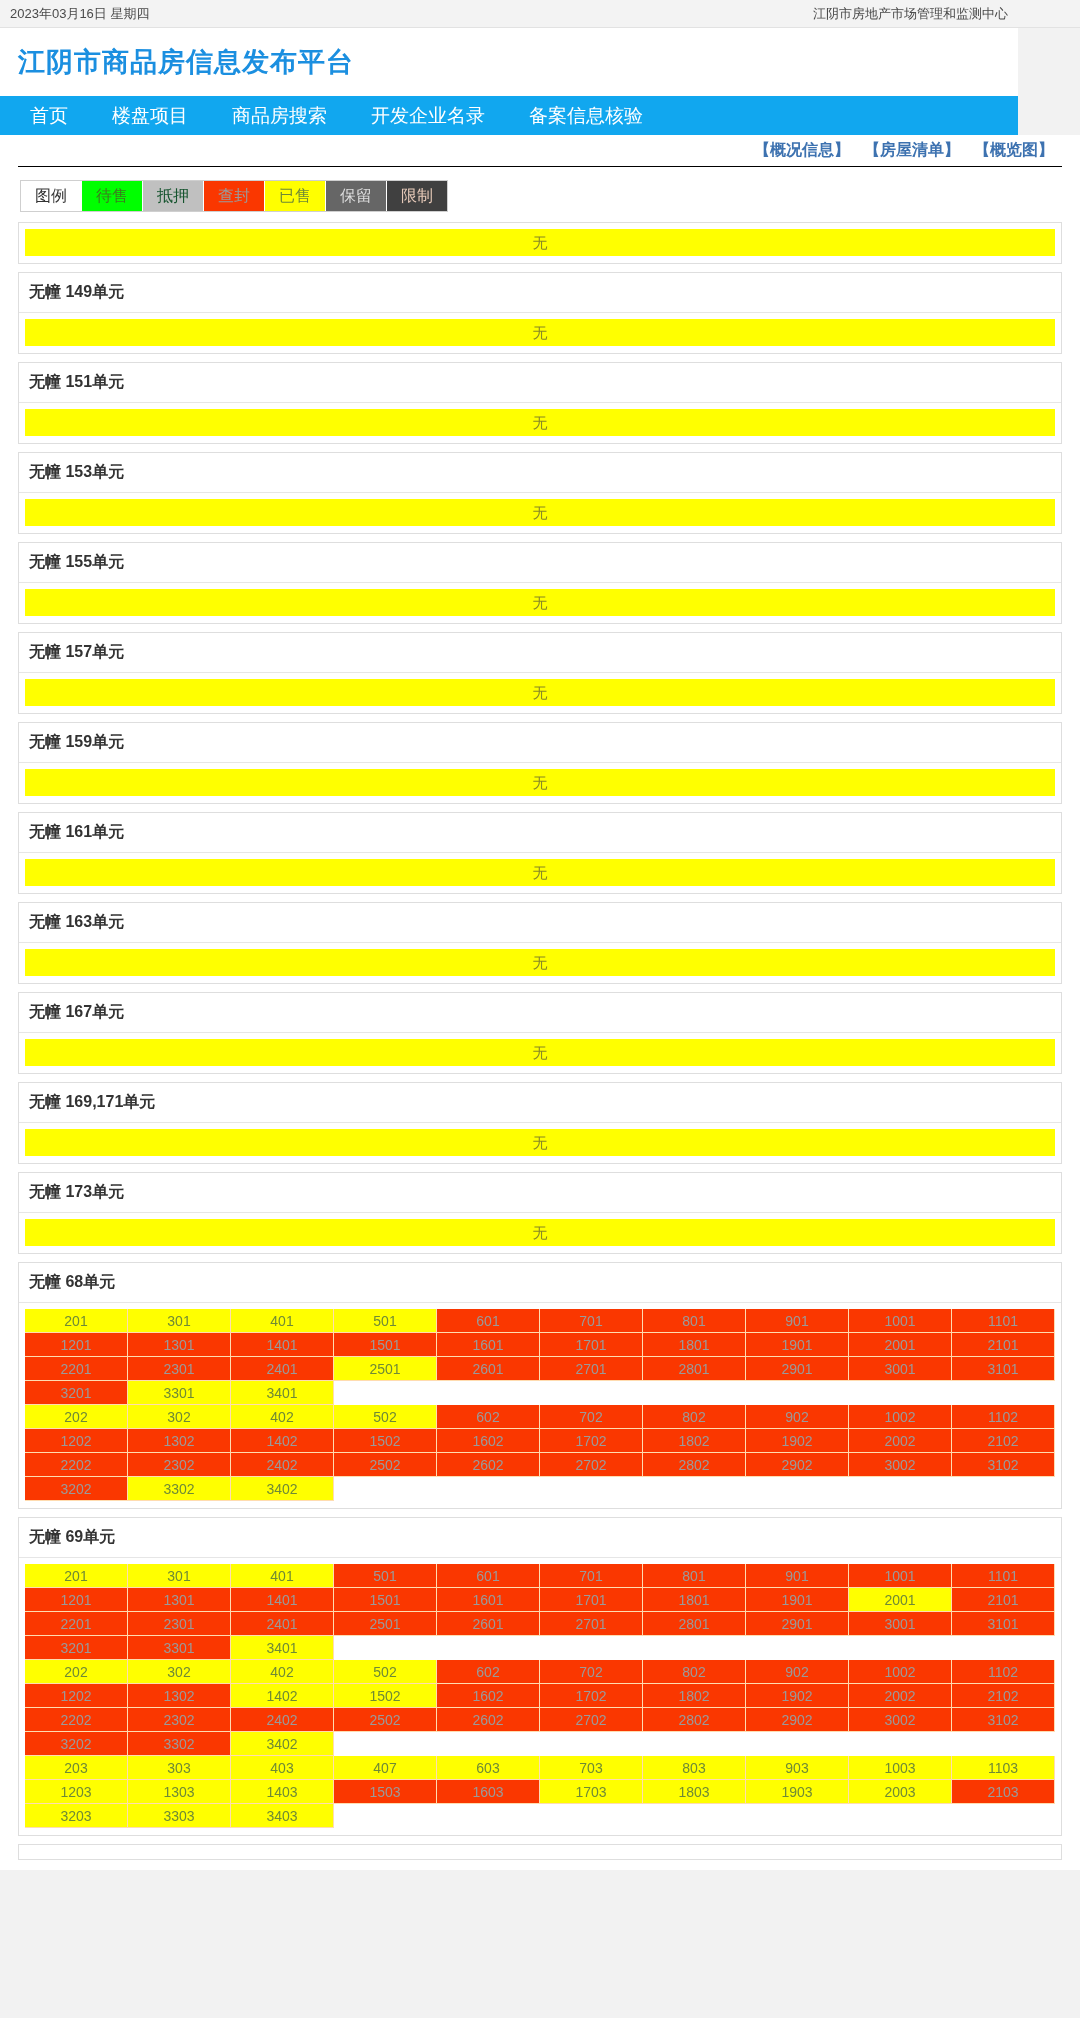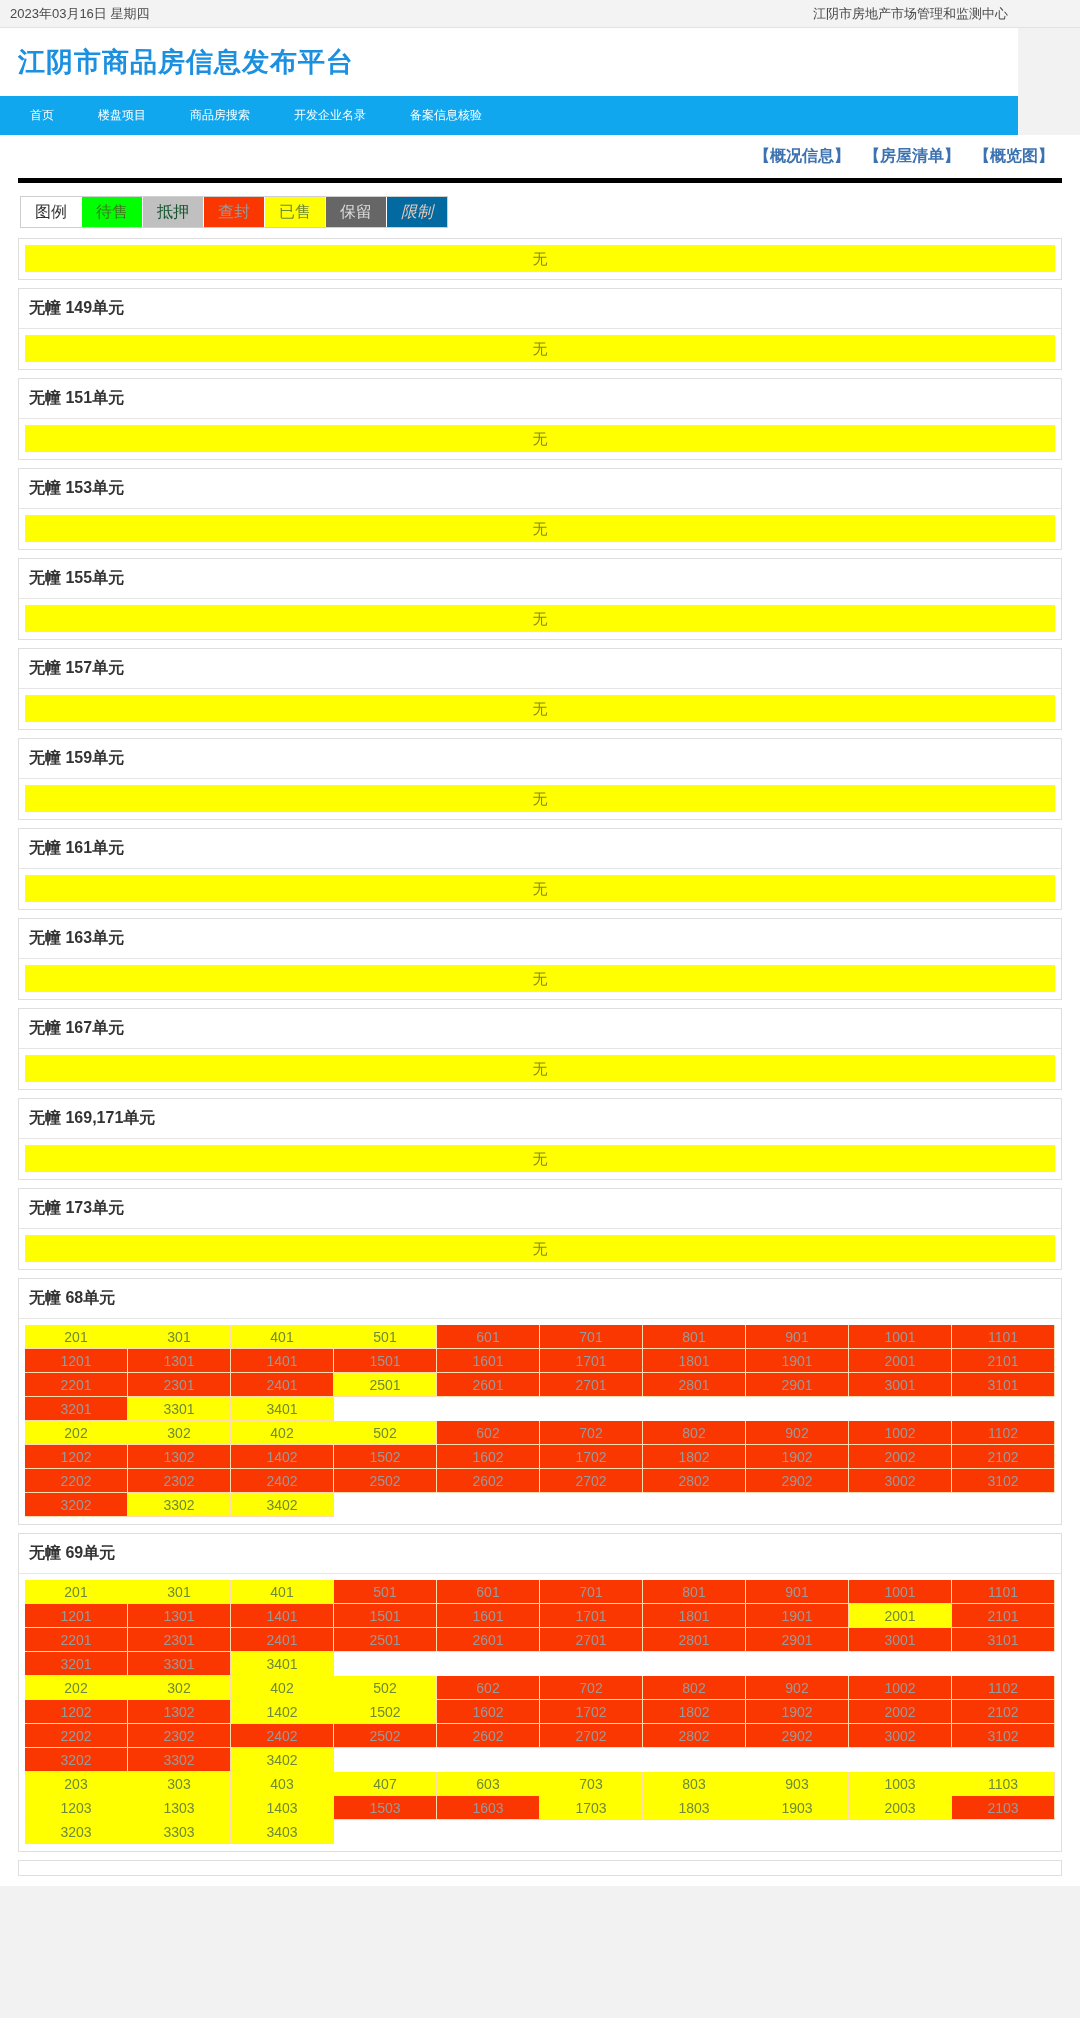--- a/index.html
+++ b/index.html
@@ -43,38 +43,38 @@
   .nav {
     width: 1018px;
     height: 39px;
     background: #11a7ef;
     display: flex;
     align-items: center;
     padding-left: 8px;
   }
   .nav a {
     color: #ffffff;
-    font-size: 12px;
+    font-size: 19px;
     text-decoration: none;
     padding: 8px 22px;
     line-height: 39px;
     white-space: nowrap;
   }
 
   
   .content {
     width: 1080px;
     background: #ffffff;
     padding: 0 18px 10px 18px;
   }
   .linkrow {
-    height: 48px;
+    height: 32px;
     display: flex; align-items: center; justify-content: flex-end;
     padding-right: 8px;
-    border-bottom: 5px solid #000000;
+    border-bottom: 1px solid #000000;
   }
   .linkrow a {
     color: #3d72b0;
     font-size: 16px;
     font-weight: bold;
     text-decoration: none;
     margin-left: 14px;
   }
 
   
@@ -169,21 +169,21 @@
       </div>
 
     <div class="legendwrap">
       <div class="legend" id="legend">
           <div class="cell" style="background: rgb(255, 255, 255); color: rgb(51, 51, 51);">图例</div>
           <div class="cell" style="background: rgb(0, 255, 0); color: rgb(61, 122, 31);">待售</div>
           <div class="cell" style="background: rgb(192, 192, 192); color: #14532d;">抵押</div>
           <div class="cell" style="background: rgb(250, 55, 0); color: rgb(154, 154, 154); text-align: center;">查封</div>
           <div class="cell" style="background: rgb(255, 255, 0); color: rgb(111, 138, 54);">已售</div>
           <div class="cell" style="background: rgb(102, 102, 102); color: rgb(221, 221, 221);">保留</div>
-          <div class="cell" style="background: #0369a1; color: rgb(230, 201, 184); font-style: italic;">限制</div>
+          <div class="cell" style="background: #404040; color: rgb(230, 201, 184);">限制</div>
         </div>
     </div>
 
     <div id="units">
         <div class="unit">
           <div class="unit-body">
             <div class="emptybar">无</div>
           </div>
         </div>
         <div class="unit">

